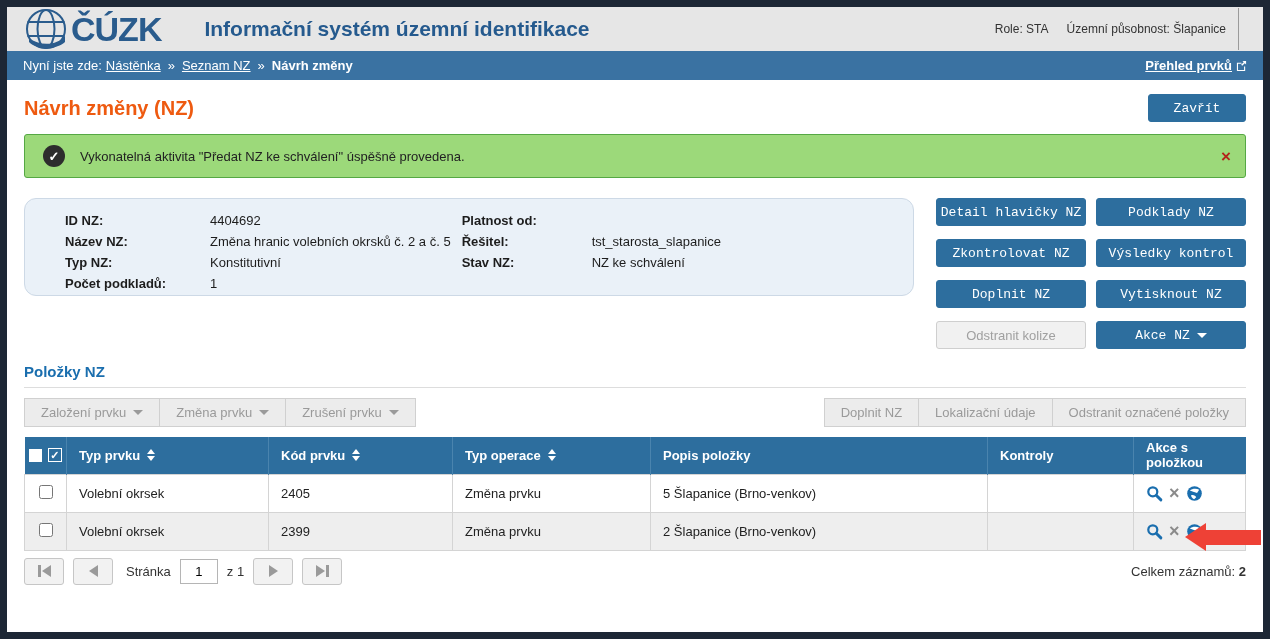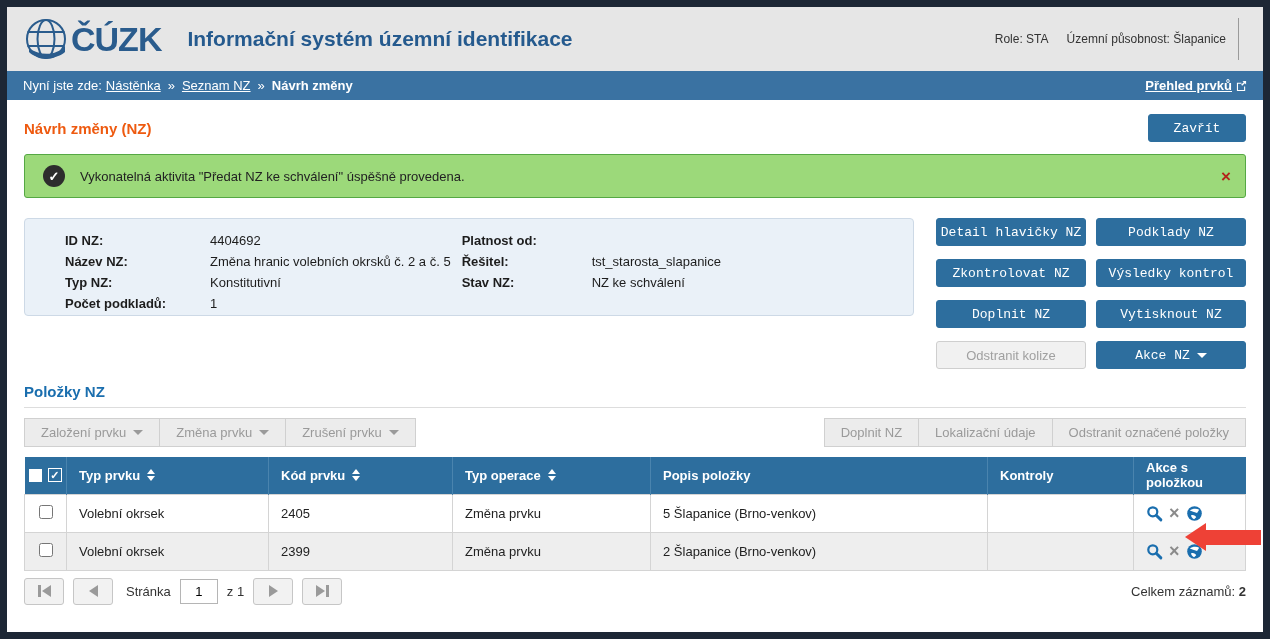--- a/index.html
+++ b/index.html
@@ -8,22 +8,22 @@
     font-family: "Liberation Sans", sans-serif;
     background: #1d2735;
     padding: 7px;
     position: relative;
     overflow: hidden;
   }
   .app { width: 1256px; height: 625px; background: #fff; display: flex; flex-direction: column; }
 
   
   .top-header {
-    height: 64px; background: #e6e6e6; display: flex; align-items: center;
-    padding: 0 14px 0 16px; flex-shrink: 0;
+    height: 44px; background: #e6e6e6; display: flex; align-items: center;
+    padding: 0 14px 0 16px; flex-shrink: 0; gap: 17px;
   }
   .logo-wrap { display: flex; align-items: center; cursor: pointer; }
   .logo-text { font-size: 34px; font-weight: bold; color: #2a5c8d; letter-spacing: -1px; margin-left: 2px; }
   .app-title { font-size: 21px; font-weight: bold; color: #255a8e; margin-left: 26px; }
   .user-zone { margin-left: auto; display: flex; align-items: center; }
   .user-info { display: flex; flex-direction: column; align-items: flex-end; gap: 5px; font-size: 12px; color: #333; }
   .user-info .row { display: flex; gap: 18px; }
   .divider-v { width: 1px; height: 42px; background: #9a9a9a; margin: 0 10px 0 12px; }
   .logout-col { display: flex; flex-direction: column; gap: 4px; align-items: flex-start; }
   .btn-logout {
@@ -41,21 +41,21 @@
   .crumb-link { text-decoration: underline; cursor: pointer; margin: 0 4px; }
   .crumb-sep { margin: 0 3px; }
   .crumb-current { margin-left: 4px; font-weight: bold; }
   .crumb-right { margin-left: auto; display: flex; align-items: center; gap: 4px; font-weight: bold; }
   .crumb-right span { text-decoration: underline; cursor: pointer; }
 
   
   .content { flex: 1; padding: 0 17px; position: relative; }
 
   .title-row { margin-top: 14px; display: flex; align-items: center; }
-  .page-title { color: #ee5a10; font-size: 15px; font-weight: bold; }
+  .page-title { color: #ee5a10; font-size: 20px; font-weight: bold; }
   .btn-blue {
     background: #2d6e9e; color: #fff; border: 1px solid #2d6e9e; font-size: 13px;
     height: 28px; border-radius: 3px; cursor: pointer; text-align: center;
     display: flex; align-items: center; justify-content: center;
     font-family: Liberation Mono, monospace;
   }
   .btn-close-page { width: 98px; margin-left: auto; }
 
   .alert-success {
     margin-top: 12px; height: 44px; background: #9cd97a; border: 1px solid #55a844;
@@ -65,21 +65,21 @@
   .check-circle {
     width: 22px; height: 22px; border-radius: 50%; background: #2d2d2d; color: #fff;
     display: flex; align-items: center; justify-content: center; font-size: 13px;
     font-weight: bold; margin-right: 15px; flex-shrink: 0;
   }
   .alert-close { margin-left: auto; color: #b3231b; font-weight: bold; font-size: 17px; cursor: pointer; line-height: 1; }
 
   .mid-row { margin-top: 20px; display: flex; align-items: flex-start; }
   .info-panel {
     width: 890px; height: 98px; background: #eaf1f8; border: 1px solid #cdd9e6;
-    border-radius: 4px; display: flex; padding: 13px 0 0 40px; font-size: 13px; color: #1d1d1d;
+    border-radius: 12px; display: flex; padding: 13px 0 0 40px; font-size: 13px; color: #1d1d1d;
   }
   .info-col { display: flex; flex-direction: column; gap: 4px; }
   .info-col.right { margin-left: 11px; }
   .info-line { display: flex; line-height: 17px; }
   .info-label { width: 145px; font-weight: bold; flex-shrink: 0; }
   .info-value { white-space: nowrap; }
   .info-col.right .info-label { width: 130px; }
 
   .action-grid {
     margin-left: auto; display: grid; grid-template-columns: 150px 150px;

